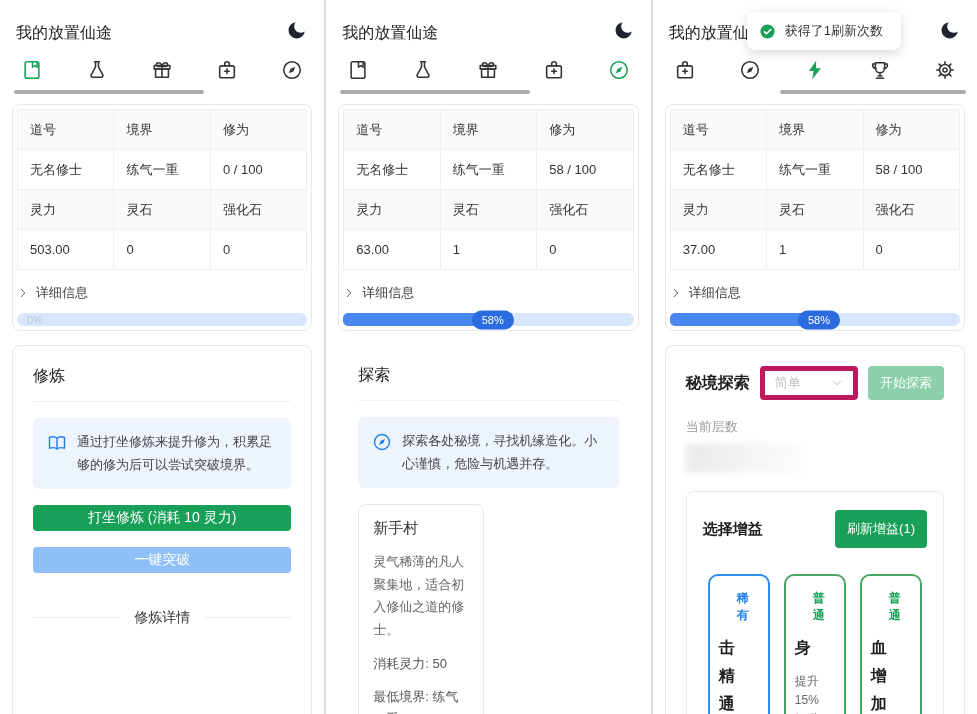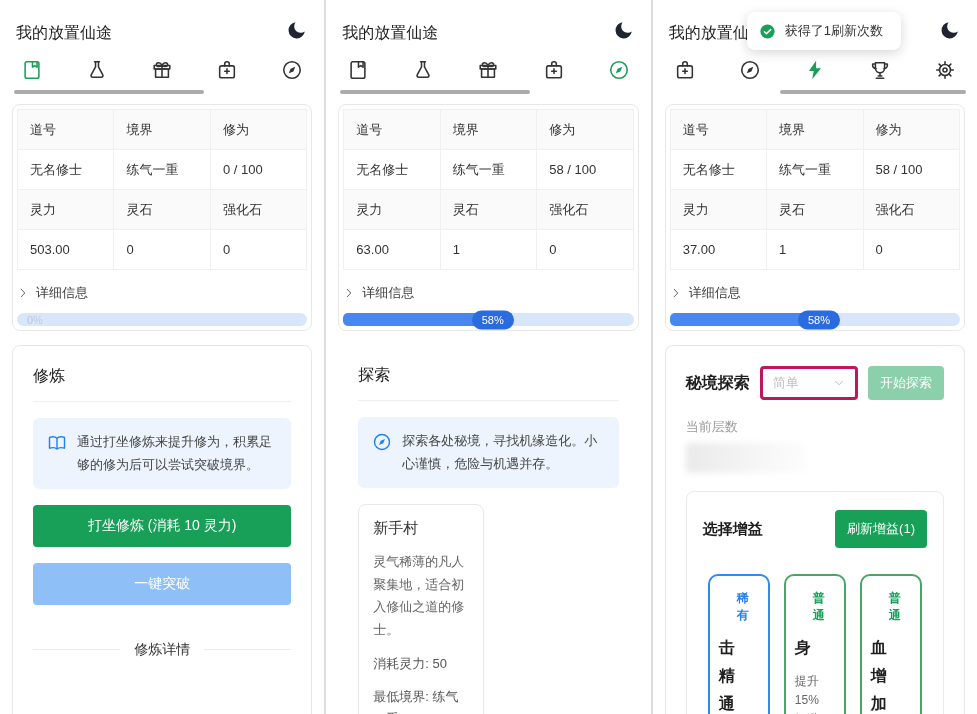--- a/index.html
+++ b/index.html
@@ -35,36 +35,36 @@
   .progress-pill { position: absolute; right: -2px; top: 50%; transform: translateY(-50%); background: #2a6be0; color: #fff; font-size: 11px; padding: 4px 10px; border-radius: 11px; line-height: 1; white-space: nowrap; }
   .progress-track-label { position: absolute; left: 10px; top: 50%; transform: translateY(-50%); font-size: 11px; color: #bcc9da; }
 
   
   .section-card { margin: 14px 12px 0; border: 1px solid #e8e8e8; border-radius: 8px; padding: 20px; height: 420px; }
   .section-plain { margin: 14px 12px 0; padding: 20px; }
   .section-title { font-size: 16px; color: #222; padding-bottom: 14px; border-bottom: 1px solid #f0f0f0; }
   .info-box { margin-top: 16px; background: #edf4fe; border-radius: 6px; padding: 12px 14px; display: flex; gap: 10px; font-size: 13px; line-height: 1.8; color: #454545; }
   .info-box svg { width: 20px; height: 20px; flex: none; margin-top: 3px; color: #2080f0; }
 
-  .btn { display: block; width: 100%; margin-top: 16px; border: none; border-radius: 4px; height: 42px; font-size: 14px; color: #fff; font-family: inherit; cursor: pointer; }
+  .btn { display: block; width: 100%; margin-top: 16px; border: none; border-radius: 4px; height: 26px; font-size: 14px; color: #fff; font-family: inherit; cursor: pointer; }
   .btn-green { background: #18a058; }
   .btn-blue-light { background: #8fbff7; }
   .divider-label { display: flex; align-items: center; gap: 14px; margin-top: 36px; color: #333; font-size: 14px; white-space: nowrap; }
   .divider-label::before, .divider-label::after { content: ""; flex: 1; height: 1px; background: #ececec; }
 
   
   .location-card { width: 126px; margin-top: 16px; border: 1px solid #e8e8e8; border-radius: 8px; padding: 14px; height: 300px; }
   .location-title { font-size: 15px; font-weight: 500; color: #333; }
   .location-desc { margin-top: 13px; font-size: 13px; color: #666; line-height: 1.75; }
   .location-meta { margin-top: 11px; font-size: 13px; color: #555; line-height: 1.7; }
 
   
   .dungeon-row { display: flex; align-items: center; gap: 10px; }
   .dungeon-title { font-size: 16px; font-weight: 700; white-space: nowrap; color: #1f1f1f; }
-  .select { flex: 1; height: 34px; border: 3px solid #be185d; border-radius: 4px; display: flex; align-items: center; justify-content: space-between; padding: 0 10px; color: #c0c0c0; font-size: 13px; background: #fff; cursor: pointer; }
+  .select { flex: 1; height: 34px; border: 5px solid #be185d; border-radius: 4px; display: flex; align-items: center; justify-content: space-between; padding: 0 10px; color: #c0c0c0; font-size: 13px; background: #fff; cursor: pointer; }
   .select svg { width: 12px; height: 12px; color: #bbb; }
   .start-btn { background: #8bcfab; border: none; color: #fff; height: 34px; padding: 0 12px; border-radius: 4px; font-size: 13px; white-space: nowrap; font-family: inherit; }
   .floor-label { margin-top: 18px; font-size: 13px; color: #9b9b9b; }
   .blur-patch { margin-top: 7px; width: 120px; height: 30px; border-radius: 4px; background: linear-gradient(100deg, #e9e9e9, #f5f5f5 55%, #fdfdfd); filter: blur(3px); }
   .buff-panel { margin-top: 18px; border: 1px solid #eaeaea; border-radius: 8px; padding: 18px 16px; height: 240px; }
   .buff-head { display: flex; align-items: center; justify-content: space-between; }
   .buff-head-title { font-size: 15px; font-weight: 700; color: #1f1f1f; }
   .refresh-btn { background: #18a058; color: #fff; border: none; border-radius: 4px; font-size: 13px; padding: 10px 12px; font-family: inherit; cursor: pointer; white-space: nowrap; }
   .buff-cards { margin-top: 26px; display: flex; gap: 14px; justify-content: center; }
   .buff-card { width: 62px; flex: none; border: 2px solid; border-radius: 10px; padding: 14px 9px 10px; height: 200px; overflow: hidden; }

